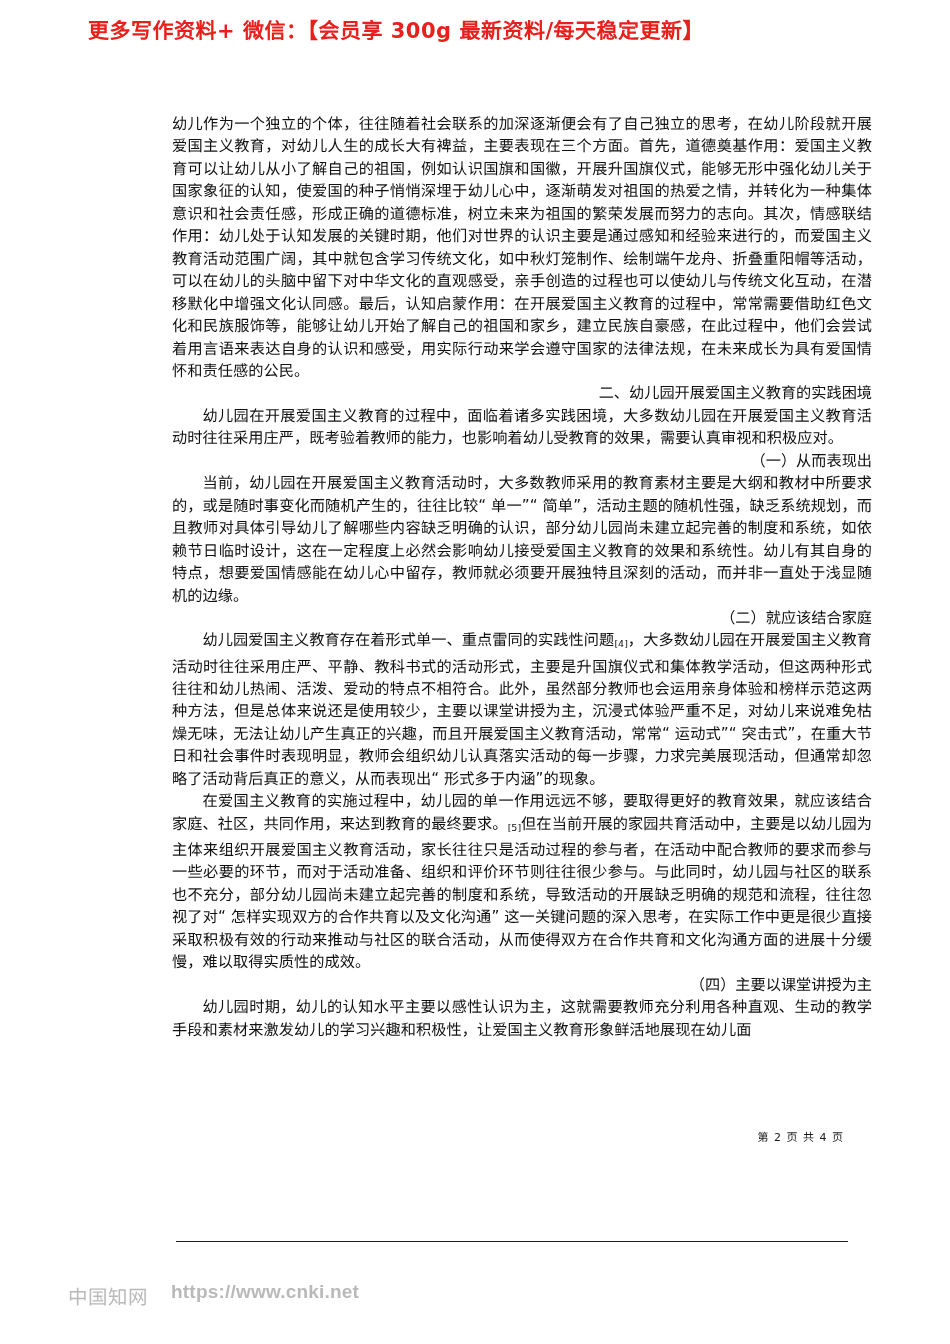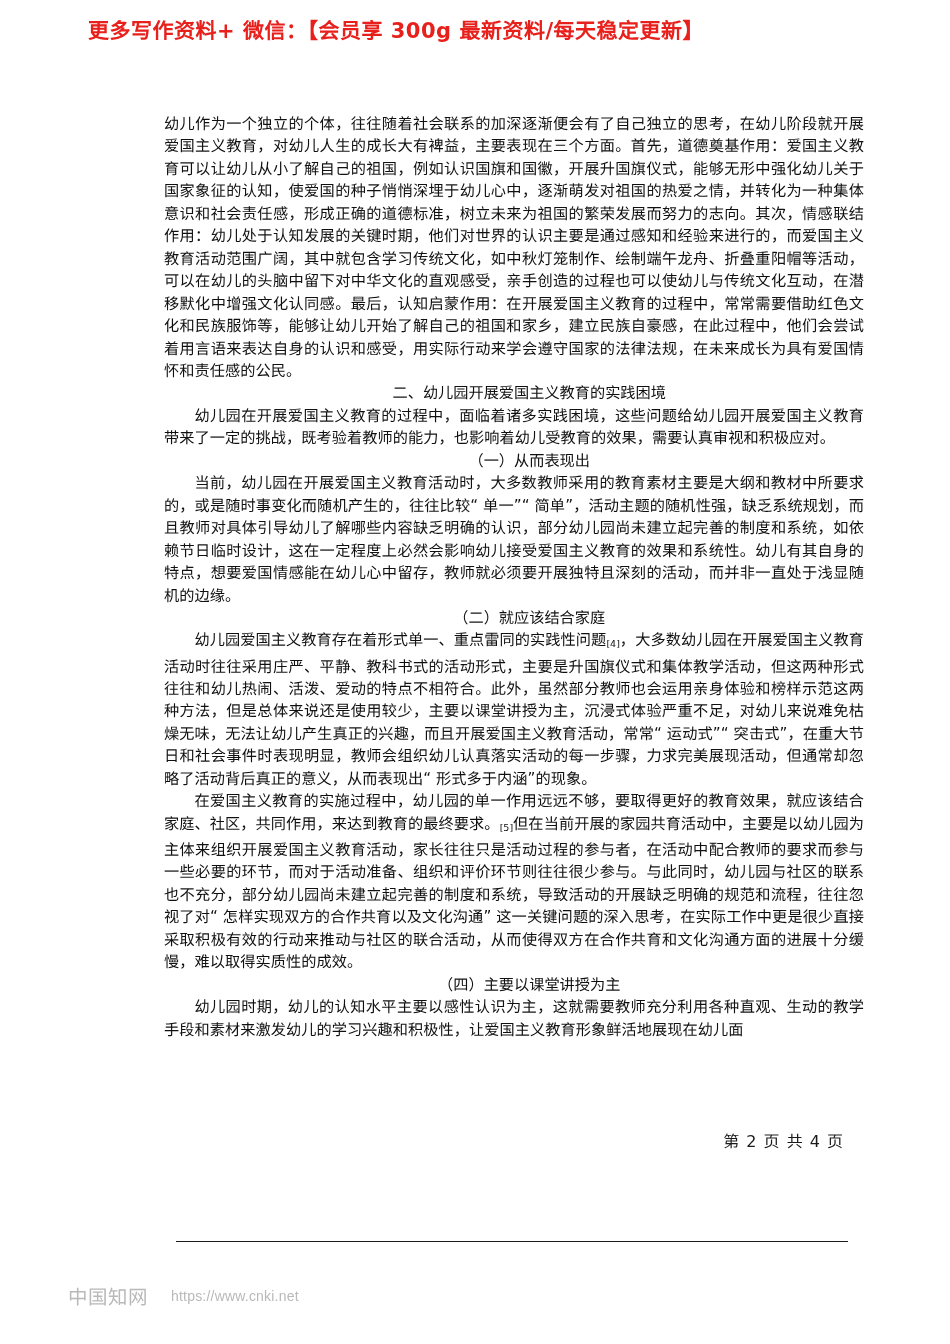--- a/index.html
+++ b/index.html
@@ -32,21 +32,21 @@
     font-weight: bold;
     letter-spacing: 0.5px;
     white-space: nowrap;
     line-height: 30px;
     font-family: "DejaVu Sans", "Liberation Sans", sans-serif;
   }
 
   
   .doc-body {
     position: absolute;
-    left: 128px;
+    left: 136px;
     top: 113px;
     width: 700px;
   }
   .para {
     margin: 0;
     font-size: 15.2px;
     line-height: 22.45px;
     color: #101010;
     text-align: justify;
     text-justify: inter-character;
@@ -58,37 +58,37 @@
   }
   .para.flush {
     text-indent: 0;
   }
   .heading {
     margin: 0;
     font-size: 15.2px;
     line-height: 22.45px;
     color: #101010;
     text-indent: 2em;
-    text-align: center;
+    text-align: right;
     font-family: "DejaVu Sans", "Liberation Sans", sans-serif;
   }
   .cite {
     font-size: 9.5px;
     vertical-align: -0.18em;
     letter-spacing: 0;
   }
 
   
   .page-number {
     position: absolute;
     left: 0;
     top: 1128px;
     width: 808px;
     text-align: right;
-    font-size: 16px;
+    font-size: 11px;
     color: #1a1a1a;
     letter-spacing: 1px;
     font-family: "DejaVu Sans", "Liberation Sans", sans-serif;
   }
 
   
   .footer-rule {
     position: absolute;
     left: 140px;
     top: 1241px;
@@ -96,47 +96,48 @@
     height: 0;
     border-top: 1.6px solid #1c1c1c;
   }
 
   
   .watermark {
     position: absolute;
     left: 32px;
     top: 1281px;
     display: flex;
-    align-items: center;
+    align-items: flex-start;
     color: #b9b9b9;
     white-space: nowrap;
   }
   .watermark-brand {
     font-size: 19.5px;
     letter-spacing: 0.5px;
     font-family: "DejaVu Sans", "Liberation Sans", sans-serif;
   }
   .watermark-url {
-    font-size: 14px;
+    font-size: 19px;
     margin-left: 23px;
     letter-spacing: 0.2px;
     font-family: "Liberation Sans", "DejaVu Sans", sans-serif;
+    font-weight: bold;
   }
 </style>
 </head>
 <body>
 
 <div class="page">
 
   <div class="promo-banner">更多写作资料+ 微信：【会员享 300g 最新资料/每天稳定更新】</div>
 
   <div class="doc-body">
       <p class="para flush">幼儿作为一个独立的个体，往往随着社会联系的加深逐渐便会有了自己独立的思考，在幼儿阶段就开展爱国主义教育，对幼儿人生的成长大有裨益，主要表现在三个方面。首先，道德奠基作用：爱国主义教育可以让幼儿从小了解自己的祖国，例如认识国旗和国徽，开展升国旗仪式，能够无形中强化幼儿关于国家象征的认知，使爱国的种子悄悄深埋于幼儿心中，逐渐萌发对祖国的热爱之情，并转化为一种集体意识和社会责任感，形成正确的道德标准，树立未来为祖国的繁荣发展而努力的志向。其次，情感联结作用：幼儿处于认知发展的关键时期，他们对世界的认识主要是通过感知和经验来进行的，而爱国主义教育活动范围广阔，其中就包含学习传统文化，如中秋灯笼制作、绘制端午龙舟、折叠重阳帽等活动，可以在幼儿的头脑中留下对中华文化的直观感受，亲手创造的过程也可以使幼儿与传统文化互动，在潜移默化中增强文化认同感。最后，认知启蒙作用：在开展爱国主义教育的过程中，常常需要借助红色文化和民族服饰等，能够让幼儿开始了解自己的祖国和家乡，建立民族自豪感，在此过程中，他们会尝试着用言语来表达自身的认识和感受，用实际行动来学会遵守国家的法律法规，在未来成长为具有爱国情怀和责任感的公民。</p>
       <p class="heading">二、幼儿园开展爱国主义教育的实践困境</p>
-      <p class="para indent">幼儿园在开展爱国主义教育的过程中，面临着诸多实践困境，这些问题给幼儿园开展爱国主义教育带来了一定的挑战，既考验着教师的能力，也影响着幼儿受教育的效果，需要认真审视和积极应对。</p>
+      <p class="para indent">幼儿园在开展爱国主义教育的过程中，面临着诸多实践困境，大多数幼儿园在开展爱国主义教育活动时往往采用庄严，既考验着教师的能力，也影响着幼儿受教育的效果，需要认真审视和积极应对。</p>
       <p class="heading">（一）从而表现出</p>
       <p class="para indent">当前，幼儿园在开展爱国主义教育活动时，大多数教师采用的教育素材主要是大纲和教材中所要求的，或是随时事变化而随机产生的，往往比较“ 单一”“ 简单”，活动主题的随机性强，缺乏系统规划，而且教师对具体引导幼儿了解哪些内容缺乏明确的认识，部分幼儿园尚未建立起完善的制度和系统，如依赖节日临时设计，这在一定程度上必然会影响幼儿接受爱国主义教育的效果和系统性。幼儿有其自身的特点，想要爱国情感能在幼儿心中留存，教师就必须要开展独特且深刻的活动，而并非一直处于浅显随机的边缘。</p>
       <p class="heading">（二）就应该结合家庭</p>
       <p class="para indent"><span>幼儿园爱国主义教育存在着形式单一、重点雷同的实践性问题</span><span class="cite">[4]</span><span>，大多数幼儿园在开展爱国主义教育活动时往往采用庄严、平静、教科书式的活动形式，主要是升国旗仪式和集体教学活动，但这两种形式往往和幼儿热闹、活泼、爱动的特点不相符合。此外，虽然部分教师也会运用亲身体验和榜样示范这两种方法，但是总体来说还是使用较少，主要以课堂讲授为主，沉浸式体验严重不足，对幼儿来说难免枯燥无味，无法让幼儿产生真正的兴趣，而且开展爱国主义教育活动，常常“ 运动式”“ 突击式”，在重大节日和社会事件时表现明显，教师会组织幼儿认真落实活动的每一步骤，力求完美展现活动，但通常却忽略了活动背后真正的意义，从而表现出“ 形式多于内涵”的现象。</span></p>
       <p class="para indent"><span>在爱国主义教育的实施过程中，幼儿园的单一作用远远不够，要取得更好的教育效果，就应该结合家庭、社区，共同作用，来达到教育的最终要求。</span><span class="cite">[5]</span><span>但在当前开展的家园共育活动中，主要是以幼儿园为主体来组织开展爱国主义教育活动，家长往往只是活动过程的参与者，在活动中配合教师的要求而参与一些必要的环节，而对于活动准备、组织和评价环节则往往很少参与。与此同时，幼儿园与社区的联系也不充分，部分幼儿园尚未建立起完善的制度和系统，导致活动的开展缺乏明确的规范和流程，往往忽视了对“ 怎样实现双方的合作共育以及文化沟通” 这一关键问题的深入思考，在实际工作中更是很少直接采取积极有效的行动来推动与社区的联合活动，从而使得双方在合作共育和文化沟通方面的进展十分缓慢，难以取得实质性的成效。</span></p>
       <p class="heading">（四）主要以课堂讲授为主</p>
       <p class="para indent">幼儿园时期，幼儿的认知水平主要以感性认识为主，这就需要教师充分利用各种直观、生动的教学手段和素材来激发幼儿的学习兴趣和积极性，让爱国主义教育形象鲜活地展现在幼儿面</p>
     </div>
 
   <div class="page-number">第 2 页 共 4 页</div>

